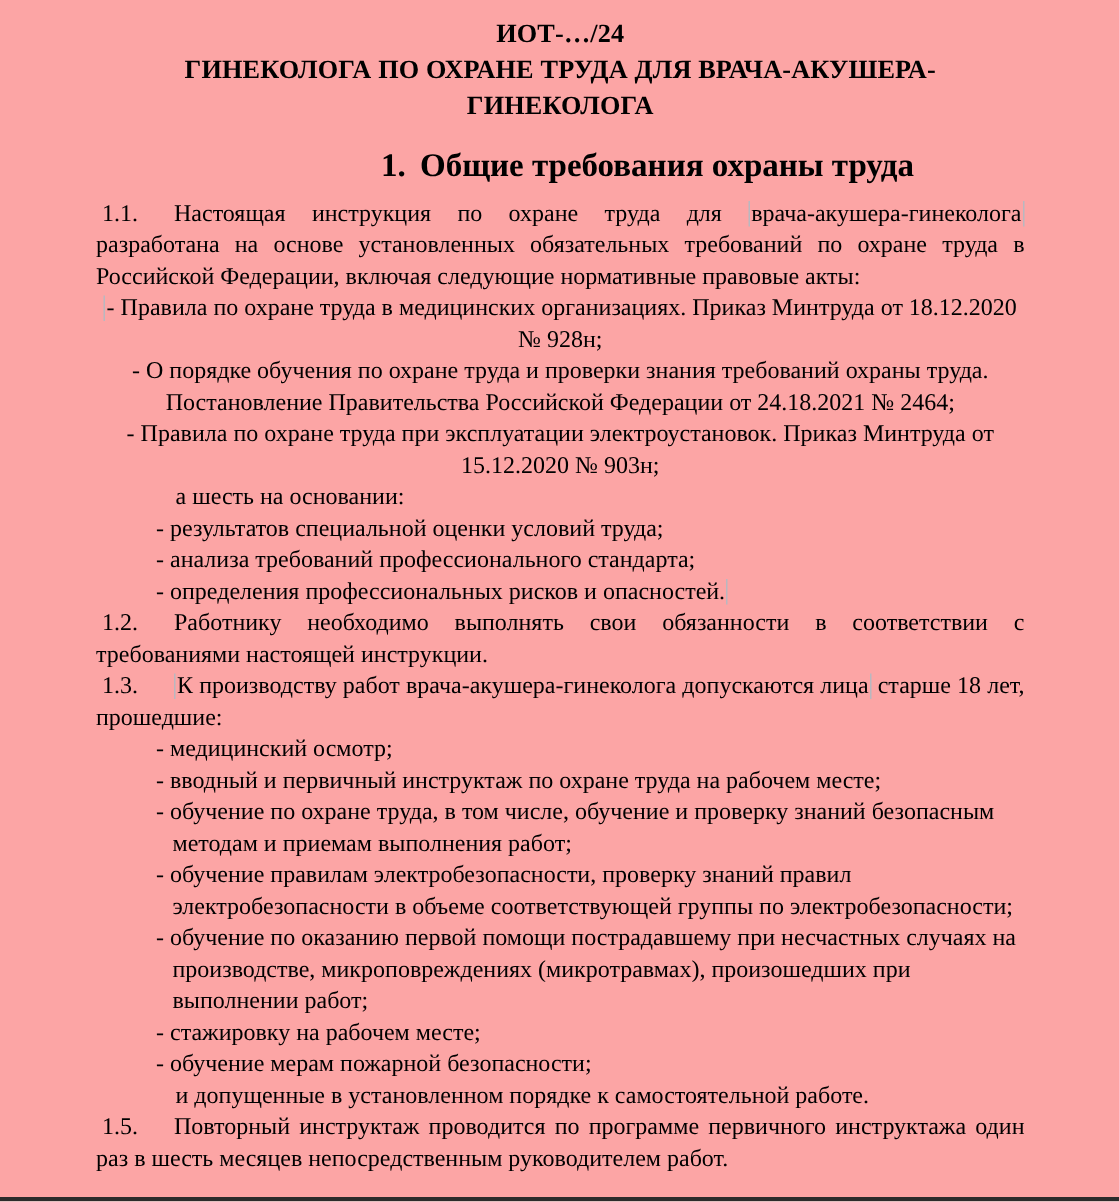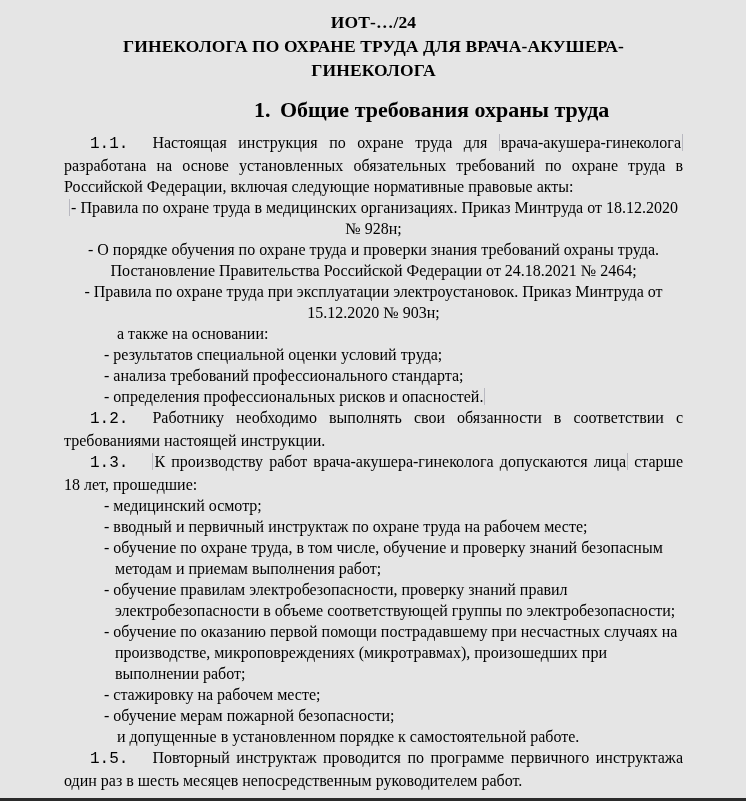--- a/index.html
+++ b/index.html
@@ -4,21 +4,21 @@
 <style>
   html, body {
     margin: 0;
     padding: 0;
     background: #ffffff;
   }
   .page {
     position: relative;
     width: 746px;
     height: 801px;
-    background: #e5e5e5;
+    background: #fca5a5;
     overflow: hidden;
     font-family: "Liberation Serif", "DejaVu Serif", serif;
     color: #000000;
     box-sizing: border-box;
   }
   .content {
     position: absolute;
     left: 64px;
     top: 0;
     width: 619px;
@@ -65,23 +65,22 @@
     line-height: 21px;
     text-align: justify;
     text-justify: inter-word;
   }
   p.num-para {
     text-indent: 0;
     padding-left: 0;
   }
   p.num-para .tag {
     display: inline-block;
-    margin-left: 26px;
+    margin-left: 4px;
     margin-right: 24px;
-    font-family: Liberation Mono, monospace;
   }
   p.dash {
     padding-left: 51px;
     text-indent: -11px;
     text-align: left;
   }
   p.plain-indent {
     padding-left: 53px;
     text-align: left;
   }
@@ -133,21 +132,21 @@
       <p class="para num-para">
         <span class="tag">1.1.</span><span>Настоящая инструкция по охране труда для </span><span class="field">врача-акушера-гинеколога</span><span> разработана на основе установленных обязательных требований по охране труда в Российской Федерации, включая следующие нормативные правовые акты:</span>
       </p>
 
       <p class="para hang"><span class="field-open">- Правила по охране труда в медицинских организациях. Приказ Минтруда от 18.12.2020 № 928н;</span></p>
 
       <p class="para hang">- О порядке обучения по охране труда и проверки знания требований охраны труда. Постановление Правительства Российской Федерации от 24.18.2021 № 2464;</p>
 
       <p class="para hang">-  Правила по охране труда при эксплуатации электроустановок. Приказ Минтруда от 15.12.2020 № 903н;</p>
 
-      <p class="para plain-indent">а также на основании:</p>
+      <p class="para plain-indent">а шесть на основании:</p>
 
       <p class="para dash">- результатов специальной оценки условий труда;</p>
       <p class="para dash">- анализа требований профессионального стандарта;</p>
       <p class="para dash"><span class="field-close">- определения профессиональных рисков и опасностей.</span></p>
 
       <p class="para num-para">
         <span class="tag">1.2.</span><span>Работнику необходимо выполнять свои обязанности в соответствии с требованиями настоящей инструкции.</span>
       </p>
 
       <p class="para num-para">

